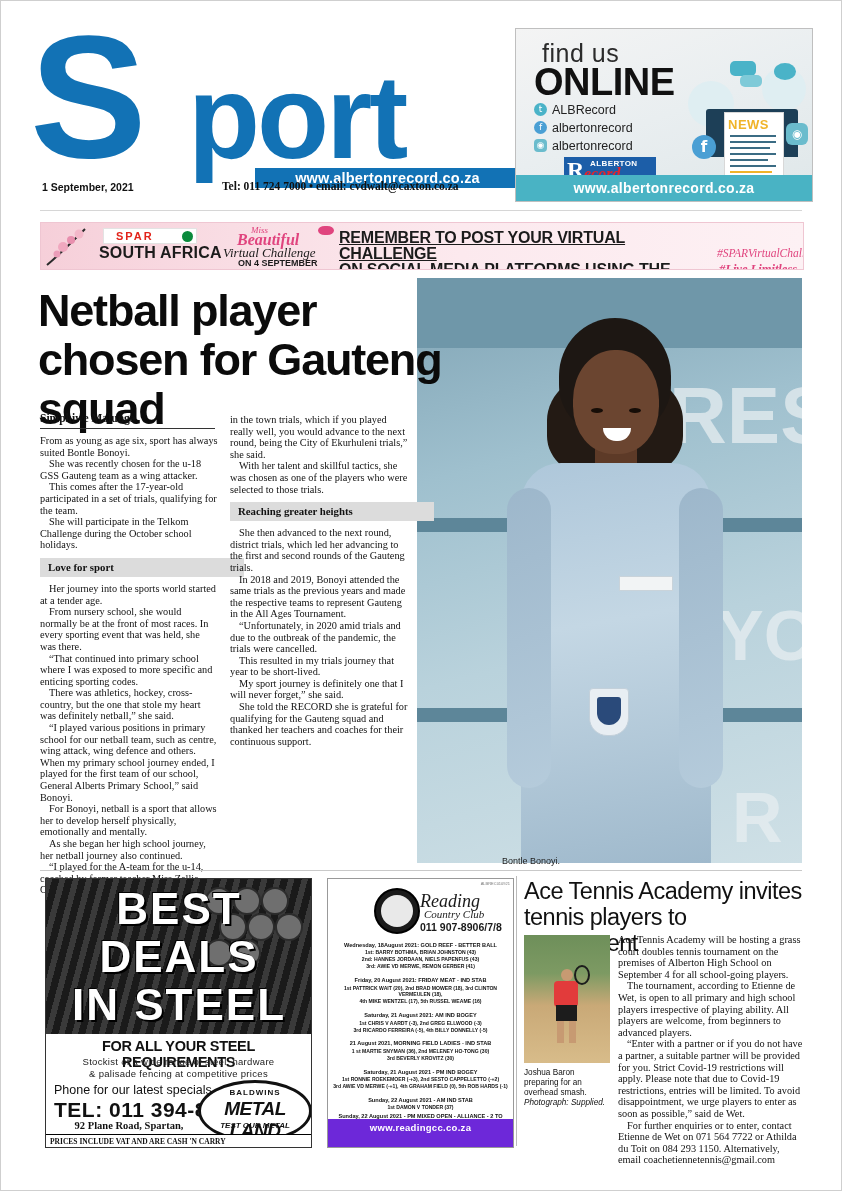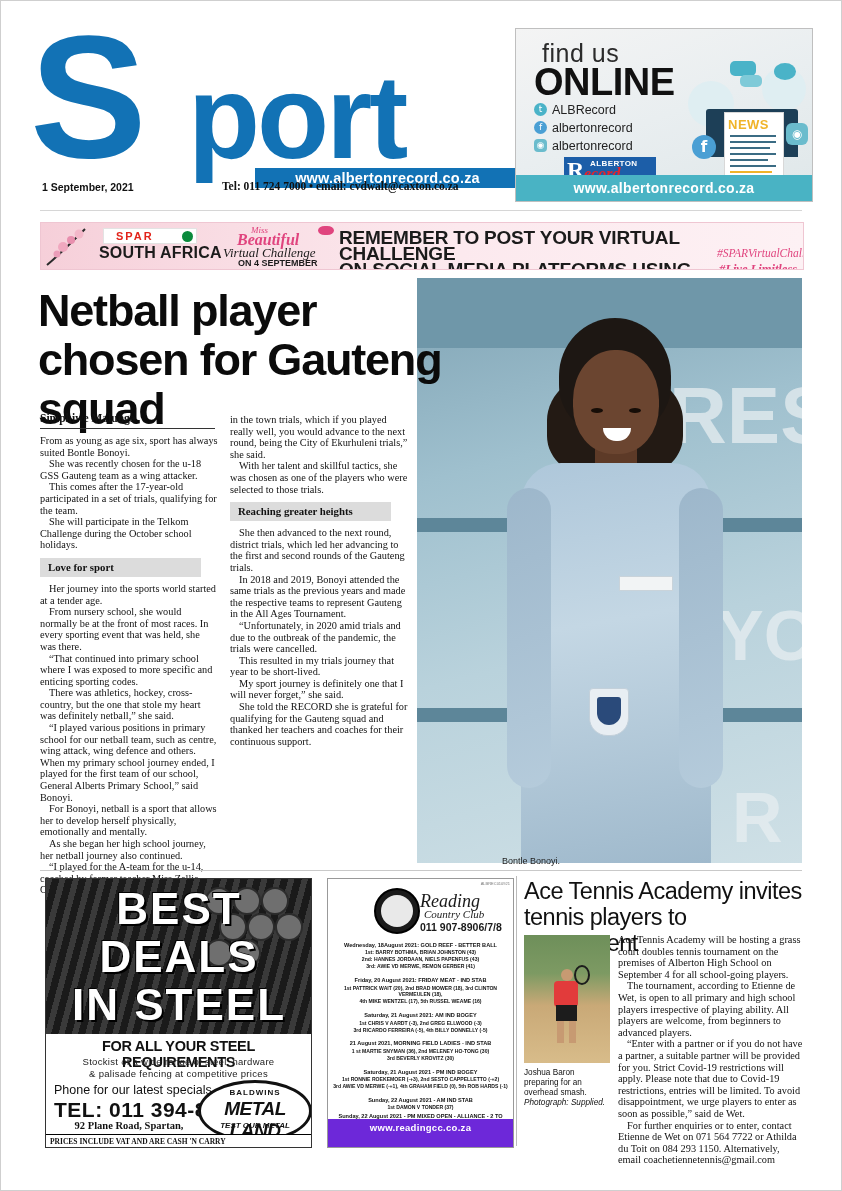--- a/index.html
+++ b/index.html
@@ -186,21 +186,21 @@
     font-family:"Liberation Sans", sans-serif;font-weight:bold;
     font-size:9px;color:#1b1b1b;
   }
   .spar-lips{
     position:absolute;left:277px;top:3px;width:16px;height:9px;
     background:#e0447e;border-radius:50%/60%;
   }
   .spar-msg{
     position:absolute;left:298px;top:7px;width:370px;
     font-family:"Liberation Sans", sans-serif;font-weight:bold;
-    font-size:19px;line-height:16px;color:#1b1b1b;letter-spacing:-0.2px;
+    font-size:16px;line-height:16px;color:#1b1b1b;letter-spacing:-0.2px;text-decoration:underline;
   }
   .spar-hash1{
     position:absolute;left:678px;top:7px;
     font-family:"Liberation Serif", serif;font-style:italic;font-weight:bold;
     font-size:12.5px;color:#e0447e;margin-top:32px;
   }
   .spar-hash2{
     position:absolute;left:676px;top:24px;
     font-family:"Liberation Serif", serif;font-style:italic;
     font-size:11.5px;color:#e0447e;
@@ -221,21 +221,21 @@
 
   .col{position:absolute;width:178px;
     font-family:"Liberation Serif", serif;font-size:10.3px;line-height:11.6px;
     color:#111;text-align:left;}
   .col p{margin:0;text-indent:9px;}
   .col p.first{text-indent:0;}
   .col1{left:40px;top:435px;}
   .col2{left:230px;top:414px;}
 
   .subhead{
-    width:161px;height:19px;background:#dcdcdc;margin:7px 0 6px 0;
+    width:204px;height:19px;background:#dcdcdc;margin:7px 0 6px 0;
     font-family:"Liberation Serif", serif;font-weight:bold;font-size:10.8px;
     line-height:19px;padding-left:8px;box-sizing:border-box;color:#111;
   }
 
   
   .photo-main{
     position:absolute;left:417px;top:278px;width:385px;height:585px;
     background:linear-gradient(165deg,#7fa3b4 0%,#9fc0ce 30%,#b9d2dc 60%,#cfe0e6 100%);
     overflow:hidden;
   }

